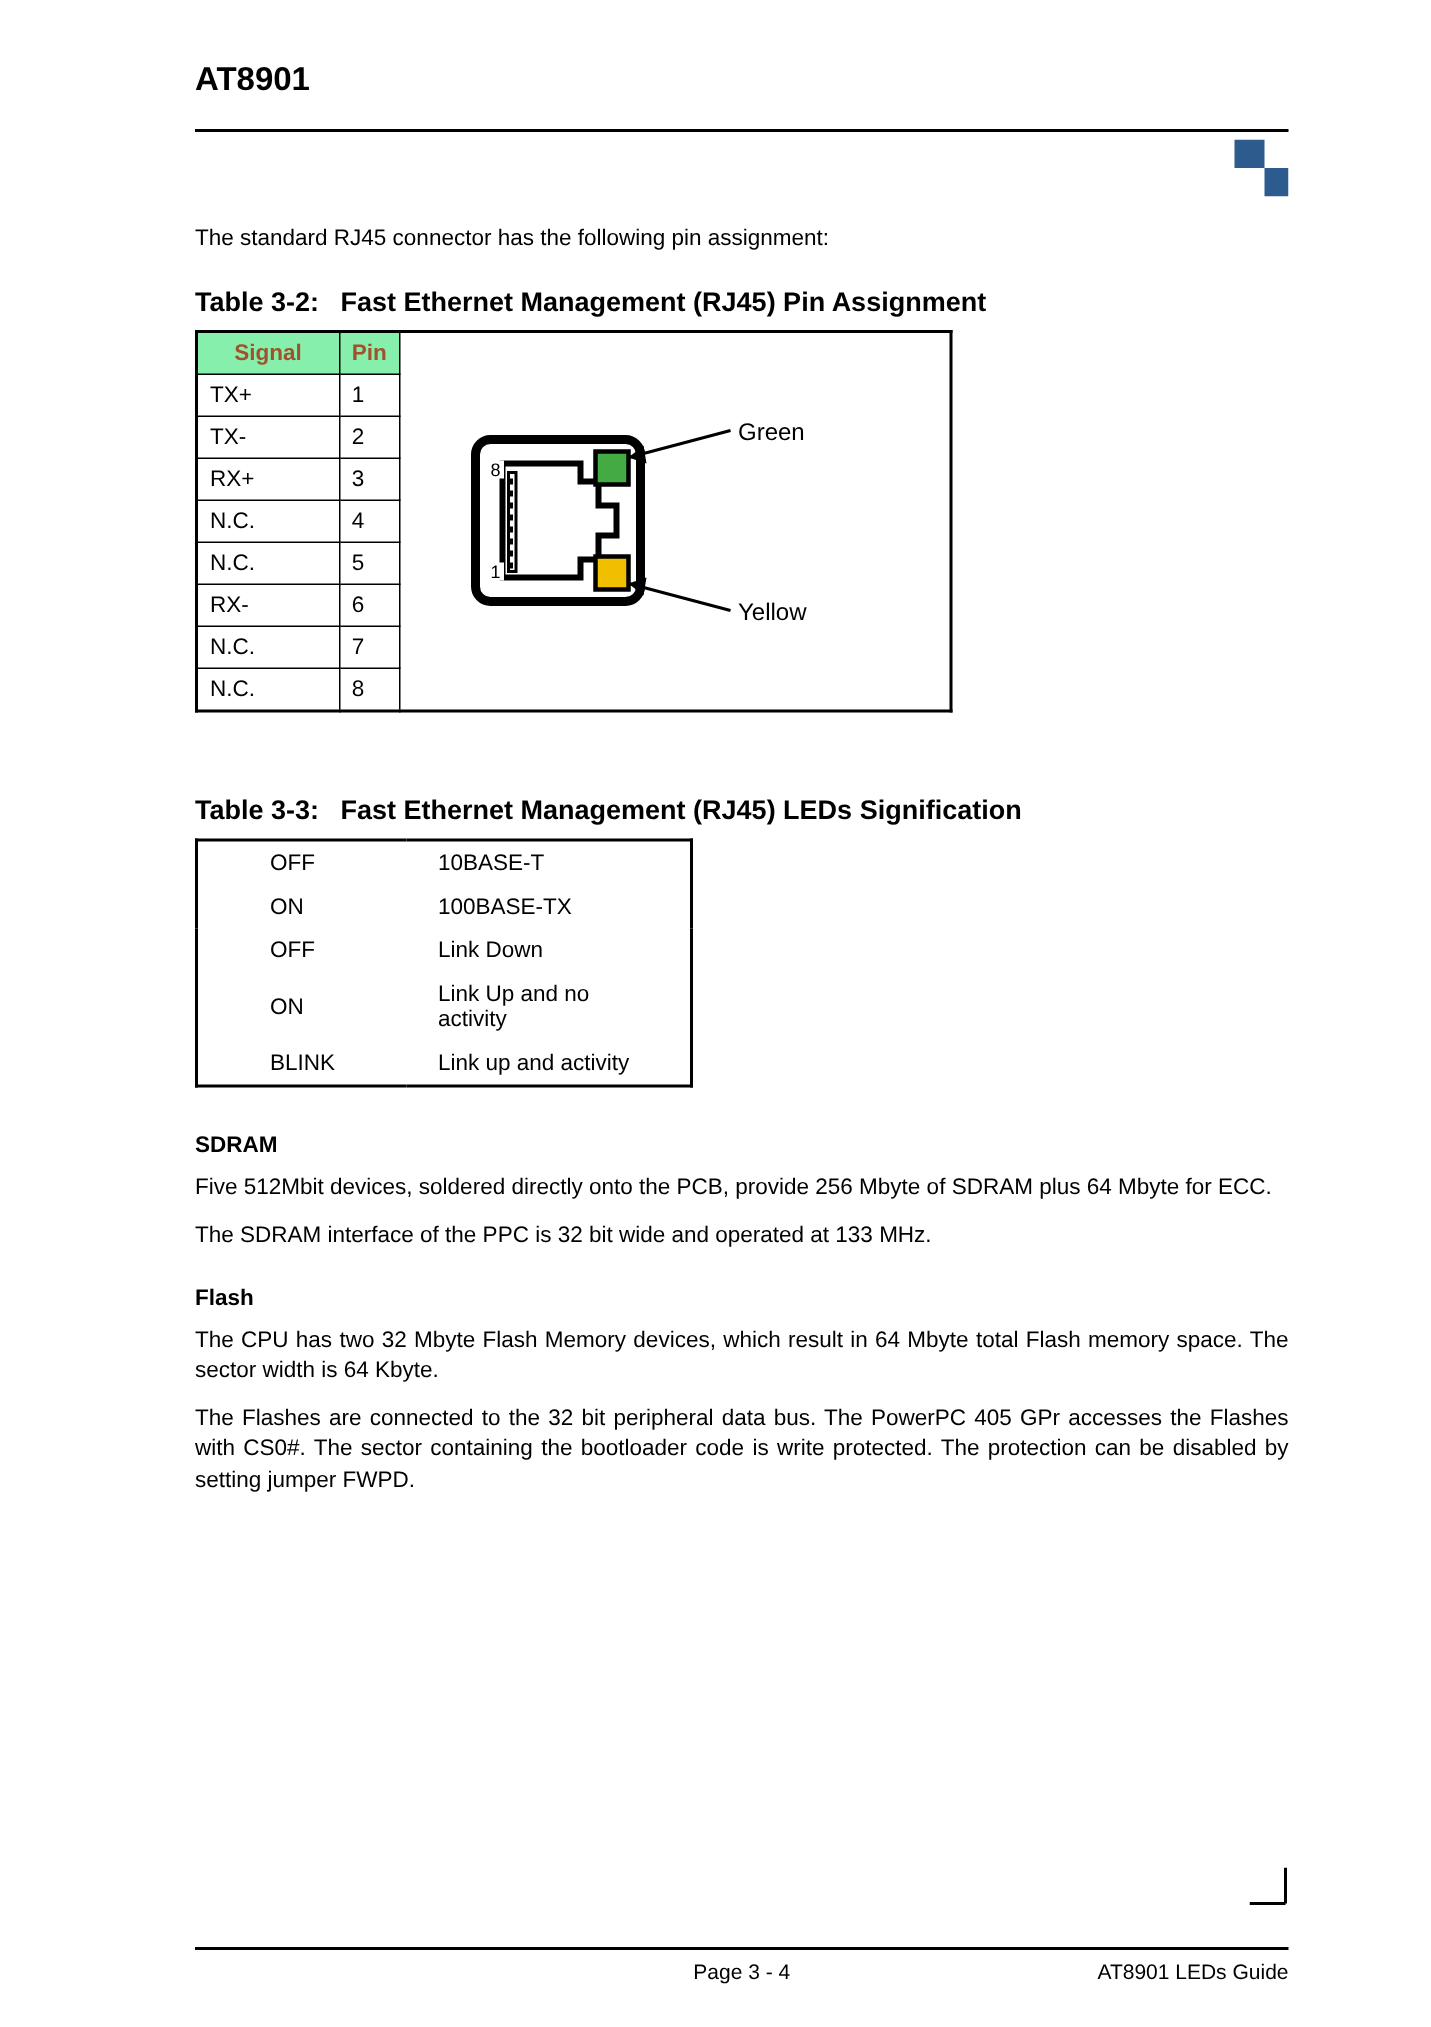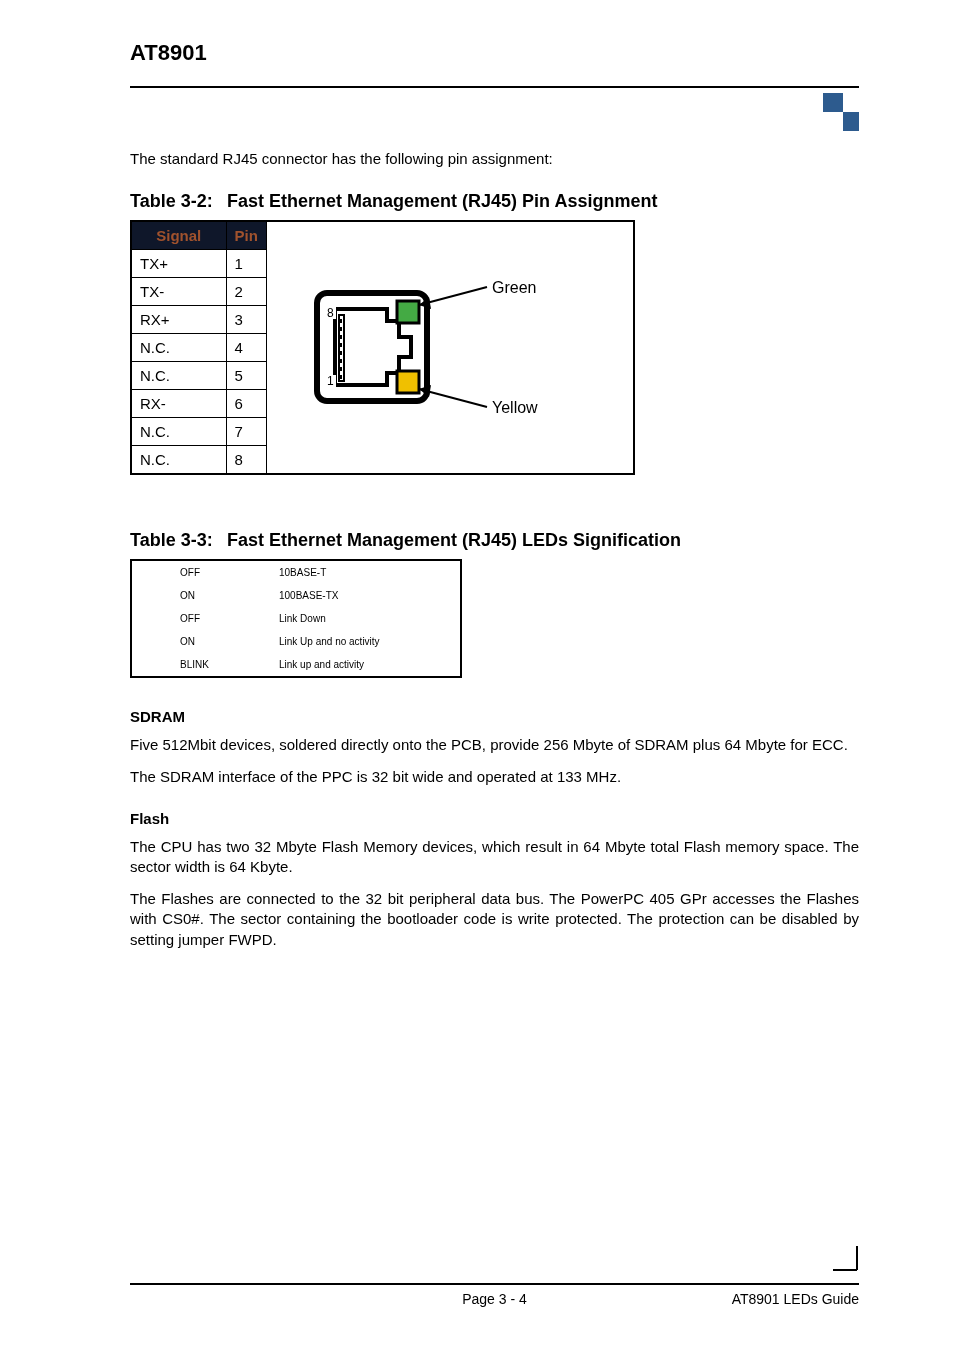--- a/index.html
+++ b/index.html
@@ -58,21 +58,21 @@
       border: 2px solid #000;
       width: 505px;
     }
     .pin-table th, .pin-table td {
       border: 1px solid #000;
       padding: 5px 8px;
       font-size: 15px;
       text-align: left;
     }
     .pin-table th {
-      background: #0f172a;
+      background: #86efac;
       color: #a0522d;
       font-weight: bold;
       text-align: center;
     }
     .pin-table th:first-child {
       width: 95px;
     }
     .pin-table th:nth-child(2) {
       width: 38px;
     }
@@ -104,42 +104,42 @@
     .led-table th {
       background: #f6d7a3;
       color: #a0522d;
       font-weight: bold;
       text-align: left;
       padding: 6px 8px;
       font-size: 15px;
       border: 1px solid #000;
     }
     .led-table td {
-      padding: 6px 8px;
-      font-size: 10px;
+      padding: 6px 21px;
+      font-size: 15px;
     }
     .led-table td.state {
       padding-left: 48px;
       width: 140px;
     }
     .section-heading {
       font-size: 15px;
       font-weight: bold;
       margin-top: 22px;
       margin-bottom: 10px;
     }
     .body-para {
       font-size: 15px;
       margin-bottom: 12px;
       text-align: justify;
       line-height: 1.35;
     }
     .footer {
       position: absolute;
-      bottom: 44px;
+      bottom: 29px;
       left: 130px;
       right: 95px;
       border-top: 2px solid #000;
       padding-top: 6px;
       display: flex;
       justify-content: space-between;
       font-size: 14px;
     }
     .footer-center {
       position: absolute;

